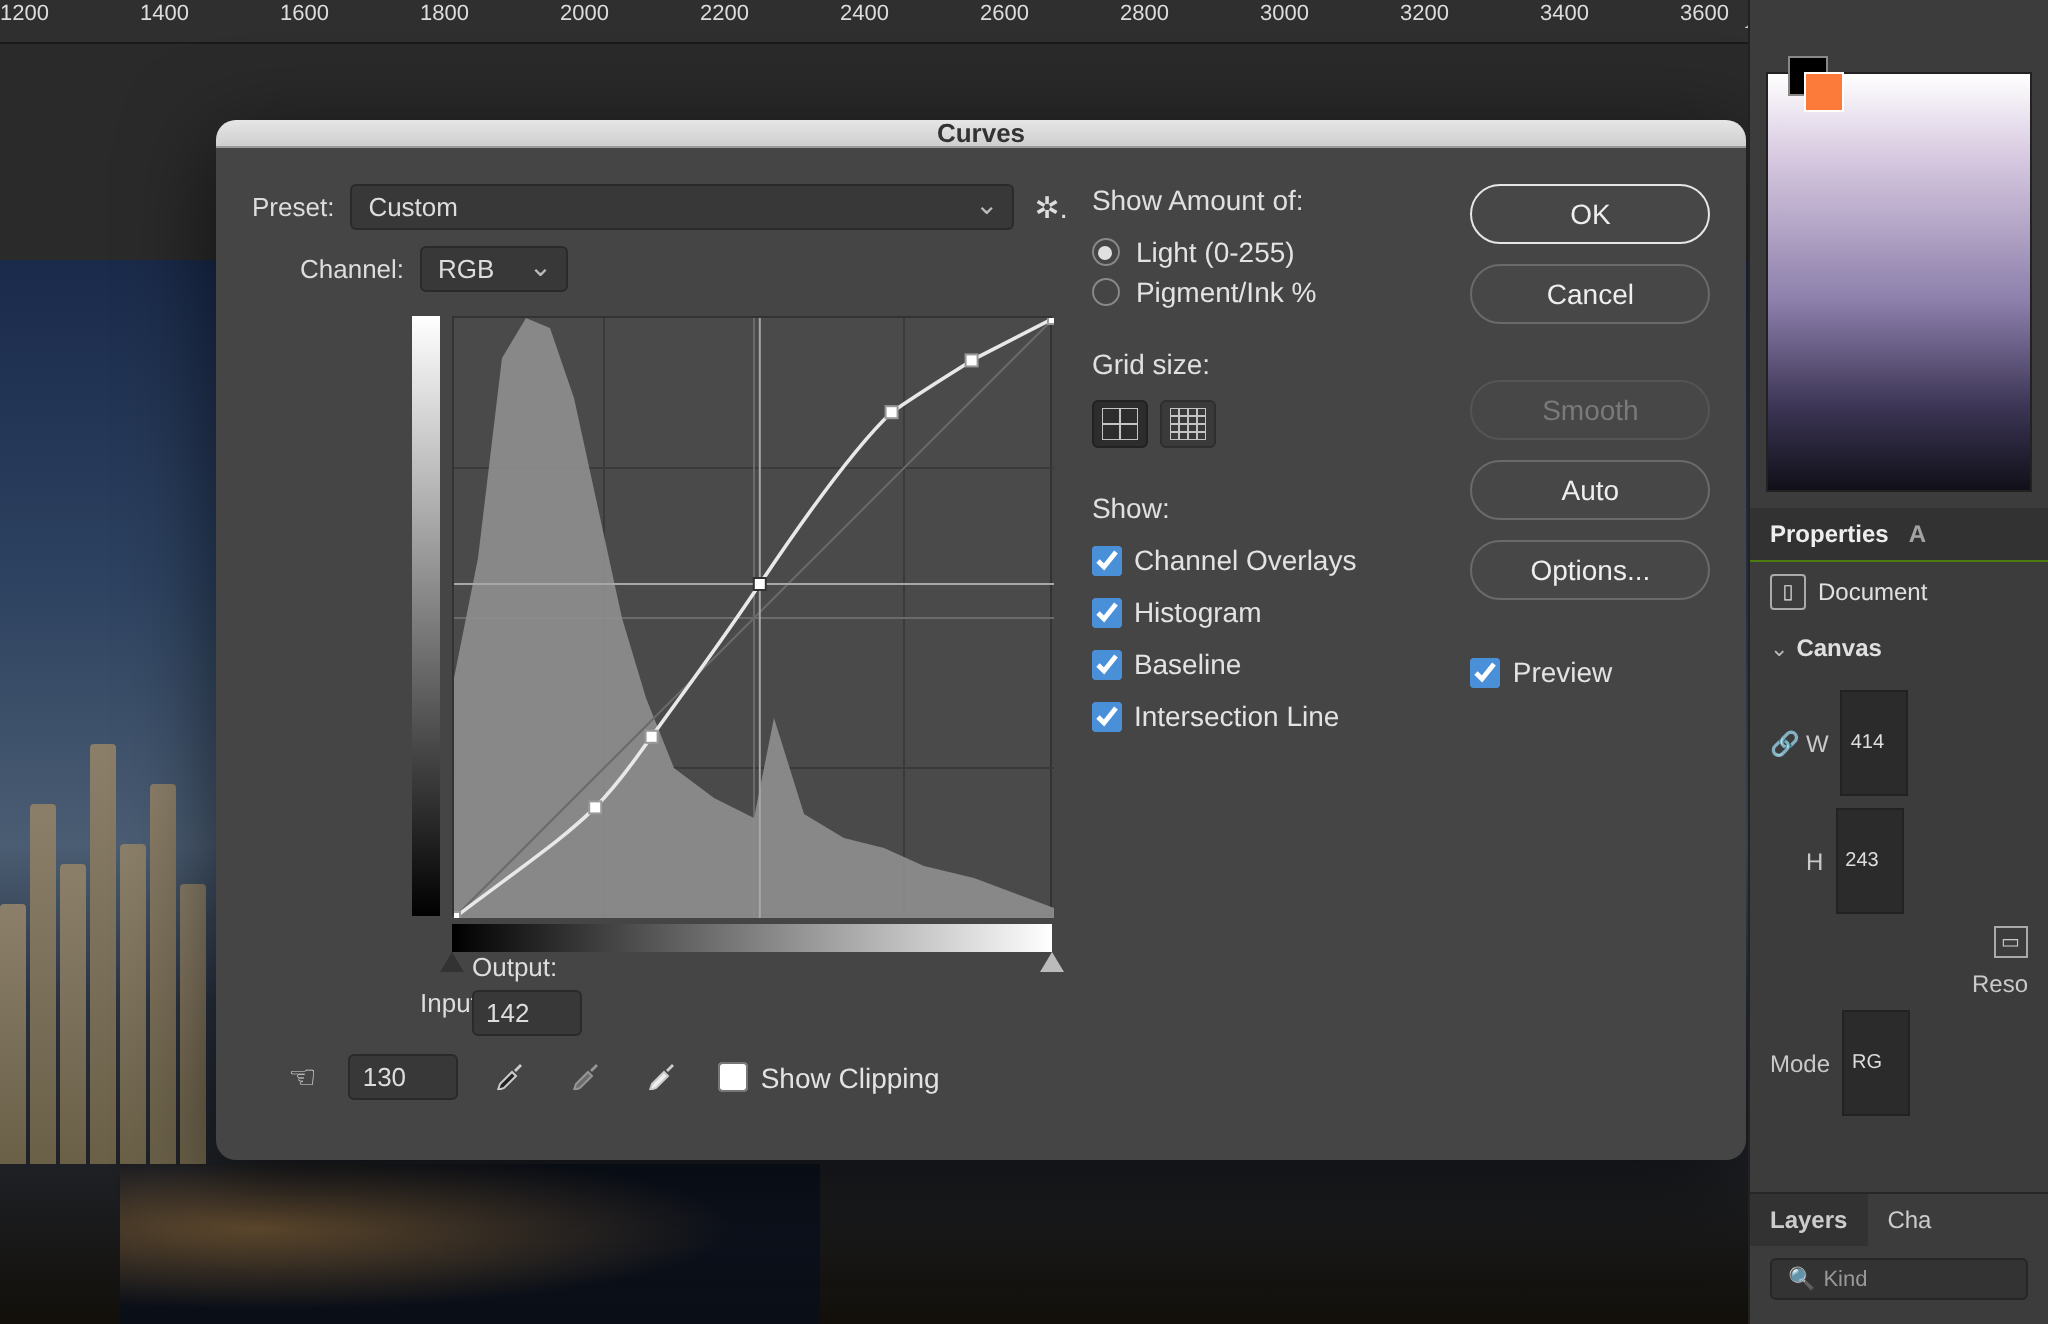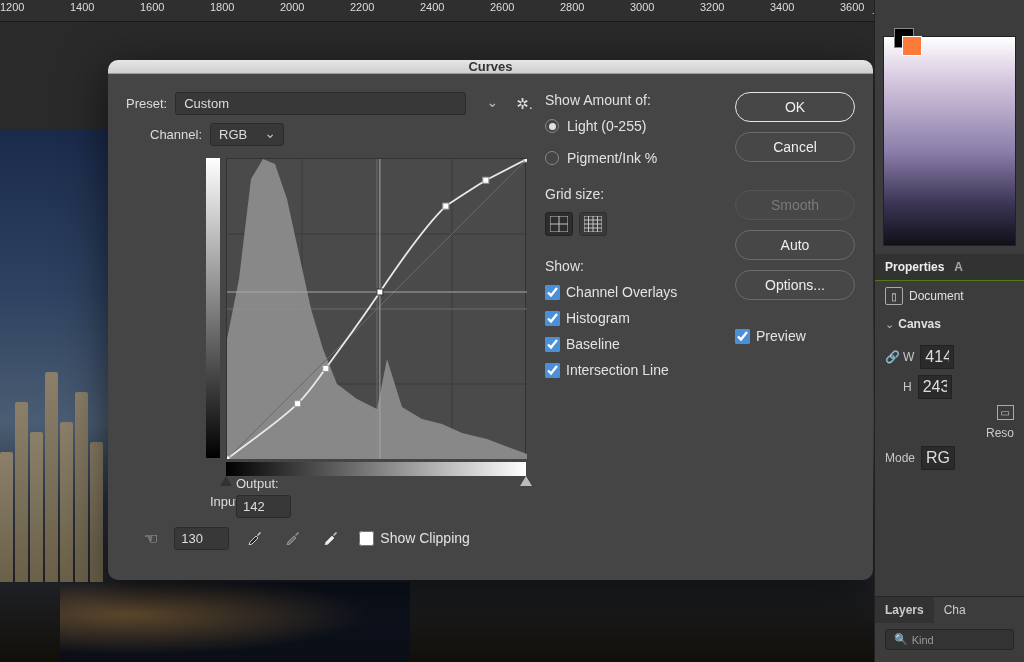--- a/index.html
+++ b/index.html
@@ -12,21 +12,21 @@
 .ruler{position:absolute;left:0;top:0;right:150px;height:22px;background:#2f2f2f;border-bottom:1px solid #1a1a1a;display:flex;align-items:center;overflow:hidden}
 .tick{flex:0 0 auto;width:70px;height:100%;position:relative;font-size:11px;color:#ddd;display:flex;align-items:flex-start;padding-top:1px}
 .side-panel{position:absolute;right:0;top:0;bottom:0;width:150px;background:#3c3c3c;border-left:1px solid #222;padding:6px 0;display:flex;flex-direction:column;overflow:hidden;font-size:12px}
 .swatch-ov{position:absolute;right:100px;top:28px;width:30px;height:30px}
 .swatch-ov .a{position:absolute;left:0;top:0;width:20px;height:20px;background:#000;border:1px solid #888}
 .swatch-ov .b{position:absolute;left:8px;top:8;width:20px;height:20px;background:#fd7b3a;border:1px solid #fff}
 .grad-preview{margin:30px 8px 8px;height:210px;background:linear-gradient(to bottom,#fff 0%,#d7c9e0 20%,#8b7eaa 55%,#3c3555 80%,#101018 100%);border:1px solid #222}
 .panel-tab{padding:6px 10px;font-weight:600;color:#eee;border-bottom:1px solid #4d7c0f;background:#323232;font-size:12px}
 .panel-body{padding:8px 10px;color:#c9c9c9}
 .prop-row{display:flex;align-items:center;gap:6px;margin-bottom:6px}
-.prop-in{background:#2b2b2b;border:1px solid #222;color:#ddd;padding:2px 4px;width:34px;font-size:16px}
+.prop-in{background:#2b2b2b;border:1px solid #222;color:#ddd;padding:20px 4px;width:34px;font-size:10px}
 .dialog{position:absolute;left:108px;top:60px;width:765px;height:520px;background:#454545;border-radius:10px;box-shadow:0 10px 45px rgba(0,0,0,.6);overflow:hidden;display:flex;flex-direction:column}
 .dlg-title{height:14px;background:linear-gradient(to bottom,#e6e6e6,#cfcfcf);display:flex;align-items:center;justify-content:center;font-weight:600;color:#333;font-size:13px;border-bottom:1px solid #9a9a9a}
 .dlg-body{flex:1;display:flex;padding:18px 18px 14px}
 .col-l{flex:1;display:flex;flex-direction:column}
 .col-m{width:200px;padding:0 10px}
 .col-r{width:120px;display:flex;flex-direction:column;align-items:stretch;gap:10px}
 .row{display:flex;align-items:center;gap:8px;margin-bottom:8px}
 .lbl{color:#ddd}
 select,.ps-select{background:#383838;color:#ddd;border:1px solid #2a2a2a;border-radius:3px;padding:3px 24px 3px 8px;font-size:13px;appearance:none;-webkit-appearance:none;position:relative}
 .sel-wrap{position:relative;display:inline-block}
@@ -51,21 +51,21 @@
 .tri.blk{border-bottom-color:#333;left:-6px}
 .tri.wht{right:-6px}
 .io-box{display:flex;flex-direction:column;gap:4px;width:70px}
 .io-box .lbl{font-size:13px}
 .num-in{background:#383838;border:1px solid #2a2a2a;color:#ddd;padding:3px 6px;width:55px;border-radius:3px;font-size:13px}
 .bottom-row{display:flex;align-items:center;gap:16px;margin-top:8px;margin-left:18px}
 .eyedrop{color:#ddd;font-size:16px;padding:2px}
 .eyedrop.gray{opacity:.6}
 .chk{display:flex;align-items:center;gap:6px;margin-bottom:10px;font-size:14px;color:#e3e3e3}
 .chk input{width:15px;height:15px;accent-color:#4a90d9}
-.radio{display:flex;align-items:center;gap:8px;margin-bottom:16px;font-size:14px;color:#e3e3e3}
+.radio{display:flex;align-items:center;gap:8px;margin-bottom:4px;font-size:14px;color:#e3e3e3}
 .radio .r{width:14px;height:14px;border:1px solid #888;border-radius:50%;display:flex;align-items:center;justify-content:center}
 .radio .r.on::after{content:"";width:7px;height:7px;border-radius:50%;background:#e0e0e0}
 .section-h{color:#e0e0e0;font-size:14px;margin-bottom:10px}
 .gridsz{display:flex;gap:6px}
 .gridbtn{width:28px;height:24px;border:1px solid #2f2f2f;border-radius:3px;display:flex;align-items:center;justify-content:center;background:#3a3a3a;cursor:pointer}
 .gridbtn.active{background:#2d2d2d;border-color:#222}
 .gridbtn svg line{stroke:#c4c4c4;stroke-width:1}
 .btn{background:#474747;border:1px solid #6a6a6a;color:#eee;border-radius:18px;padding:6px 0;font-size:14px;cursor:pointer;text-align:center}
 .btn.primary{border:1.5px solid #e6e6e6}
 .btn.disabled{color:#7a7a7a;border-color:#555}
@@ -111,21 +111,21 @@
     <div class="tick">3600</div>
   </div>
 
 <div class="dialog">
   <div class="dlg-title">Curves</div>
   <div class="dlg-body">
     <div class="col-l">
       <div class="row">
         <span class="lbl">Preset:</span>
         <span class="sel-wrap" style="flex:1">
-          <select class="ps-select" style="width:291px">
+          <select class="ps-select" style="width:332px">
             <option>Custom</option>
           </select>
         </span>
         <span class="gear">✲.</span>
       </div>
       <div class="row" style="margin-left:24px">
         <span class="lbl">Channel:</span>
         <span class="sel-wrap">
           <select class="ps-select" style="width:74px">
             <option>RGB</option>

